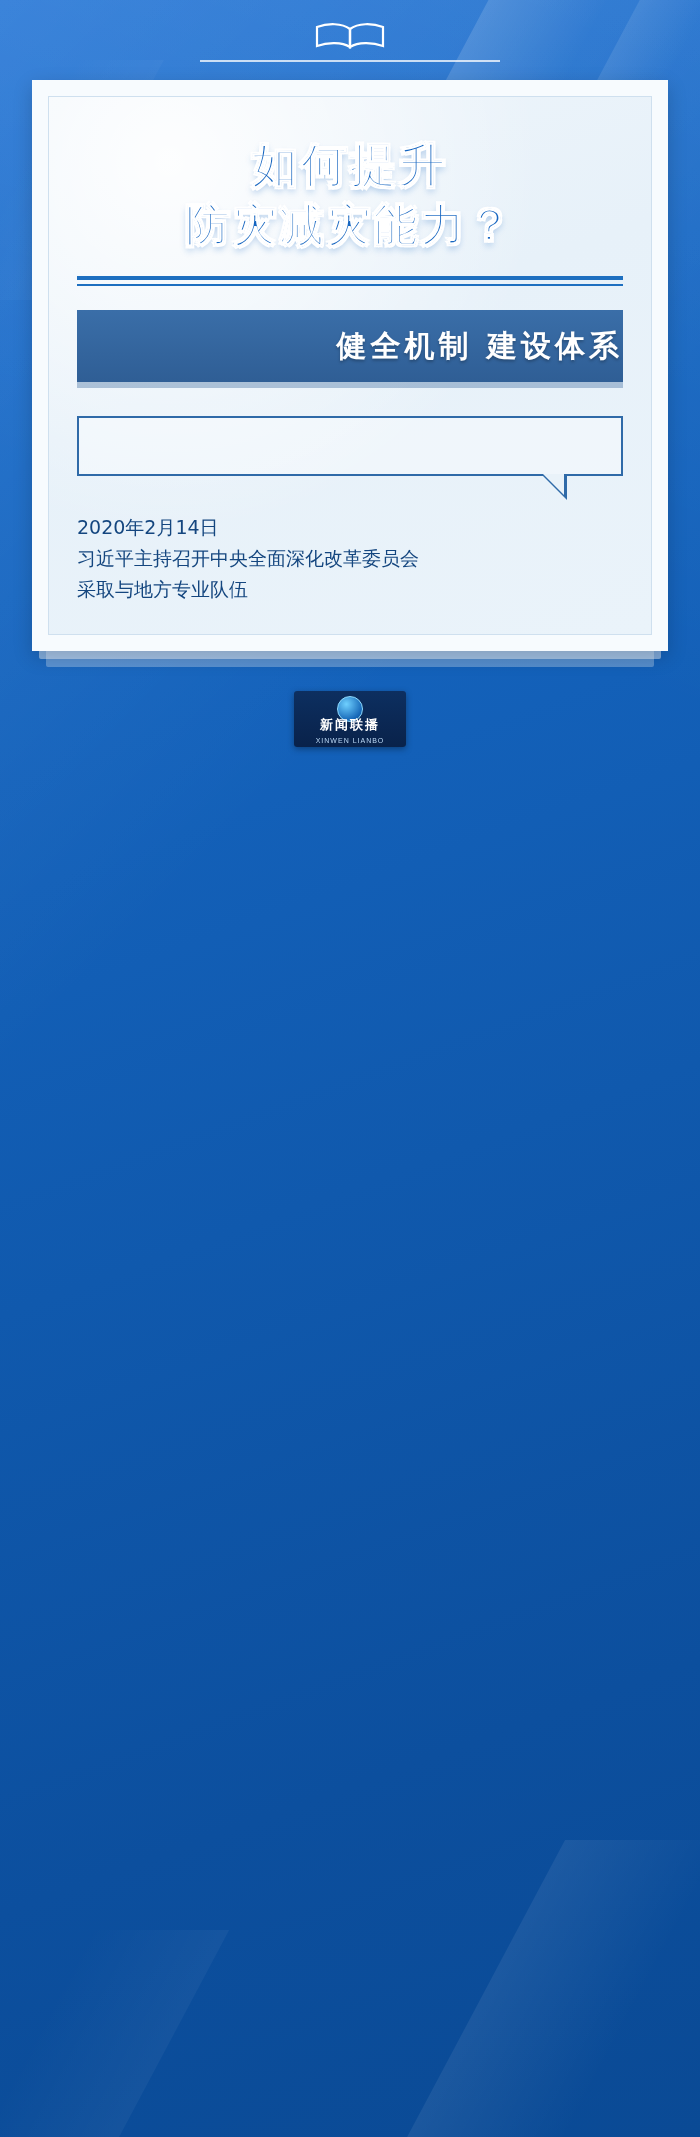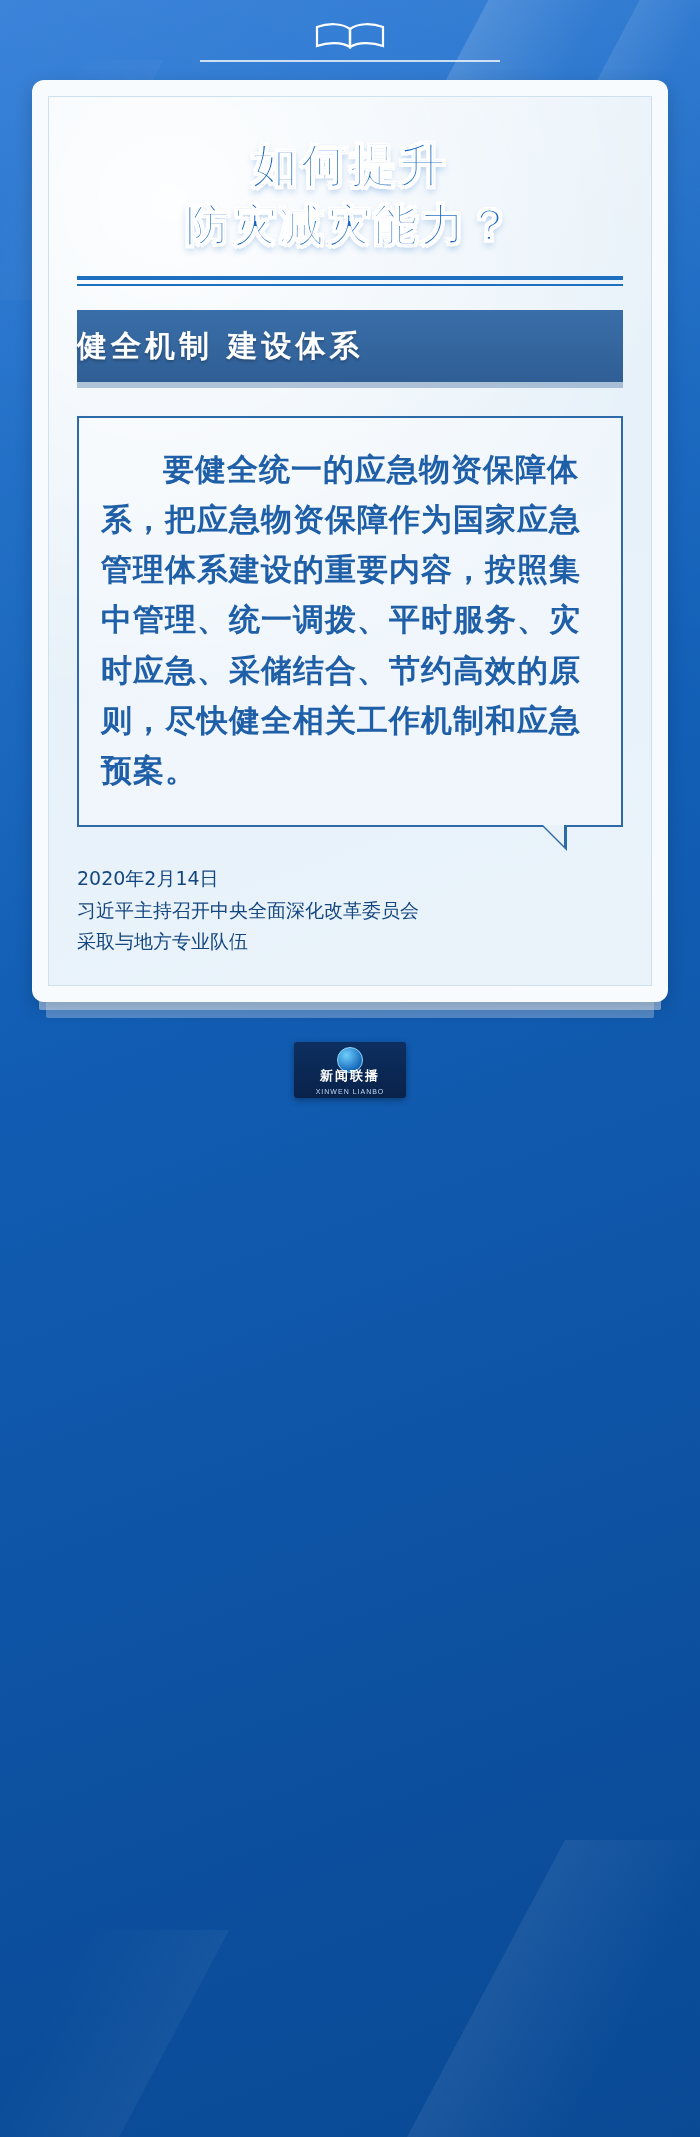--- a/index.html
+++ b/index.html
@@ -89,21 +89,20 @@
     top: 7px;
     bottom: -8px;
     background: rgba(255,255,255,0.45);
     border-radius: 2px;
   }
   .card {
     position: relative;
     background: #f7fbfe;
     padding: 16px;
     box-shadow: 0 6px 18px rgba(0,0,0,0.18);
-    border-radius: 12px;
   }
   .card-inner {
     border: 1px solid #cfe0ef;
     background:
       radial-gradient(circle at 20% 12%, rgba(255,255,255,0.9), rgba(255,255,255,0) 55%),
       linear-gradient(160deg, #eef5fb 0%, #e7f1f9 45%, #eaf3fa 100%);
     padding: 26px 28px 28px 28px;
   }
 
   
@@ -133,21 +132,21 @@
     width: 100%;
   }
   .double-rule .r1 { height: 4px; background: #1d6fc0; }
   .double-rule .r2 { height: 2px; background: #1d6fc0; margin-top: 4px; }
 
   
   .band {
     margin: 24px 0 0 0;
     background: linear-gradient(180deg, #3a6ea8 0%, #2f5e95 100%);
     color: #ffffff;
-    text-align: left;
+    text-align: right;
     padding: 16px 0 15px 0;
     position: relative;
   }
   .band:after {
     content: "";
     position: absolute;
     left: 0; right: 0; bottom: -6px;
     height: 6px;
     background: rgba(47,94,149,0.35);
   }
@@ -280,21 +279,20 @@
           <div class="r1"></div>
           <div class="r2"></div>
         </div>
 
         <div class="band">
           <div class="band-text">健全机制  建设体系</div>
         </div>
 
         <div class="quote-block">
           <div class="bubble">
-            <div class="bubble-text">要健全统一的应急物资保障体系，把应急物资保障作为国家应急管理体系建设的重要内容，按照集中管理、统一调拨、平时服务、灾时应急、采储结合、节约高效的原则，尽快健全相关工作机制和应急预案。</div>
             <div class="tail"></div>
             <div class="tail-in"></div>
           </div>
           <div class="attrib">
             <div>2020年2月14日</div>
             <div>习近平主持召开中央全面深化改革委员会</div>
             <div>采取与地方专业队伍</div>
           </div>
         </div>
 

